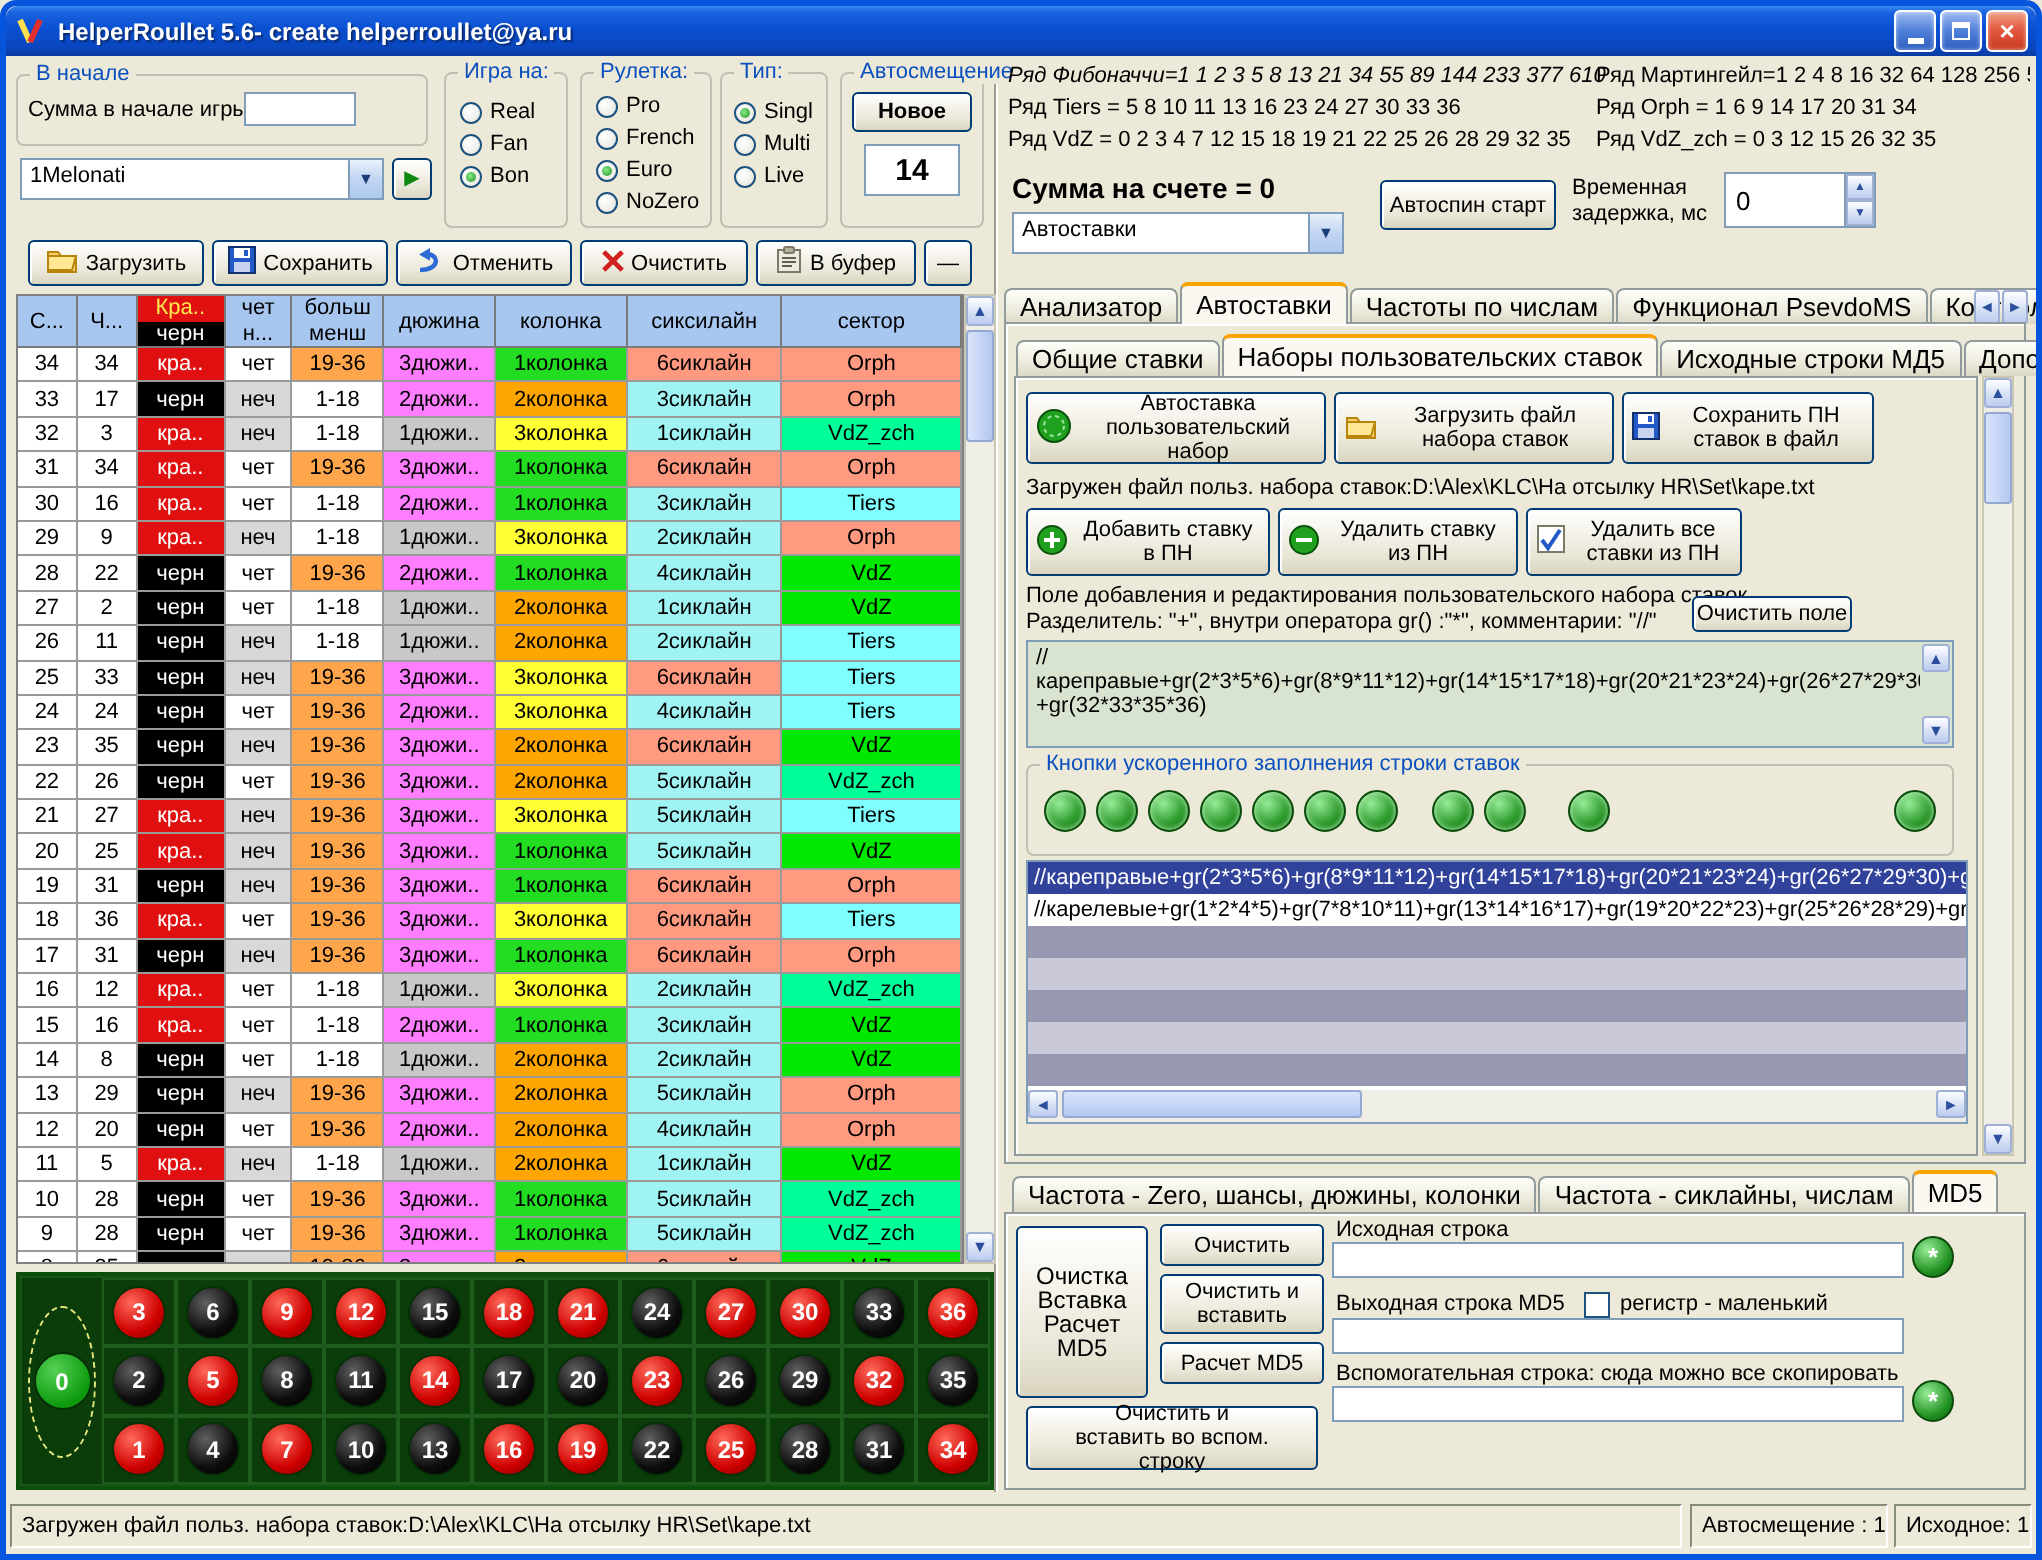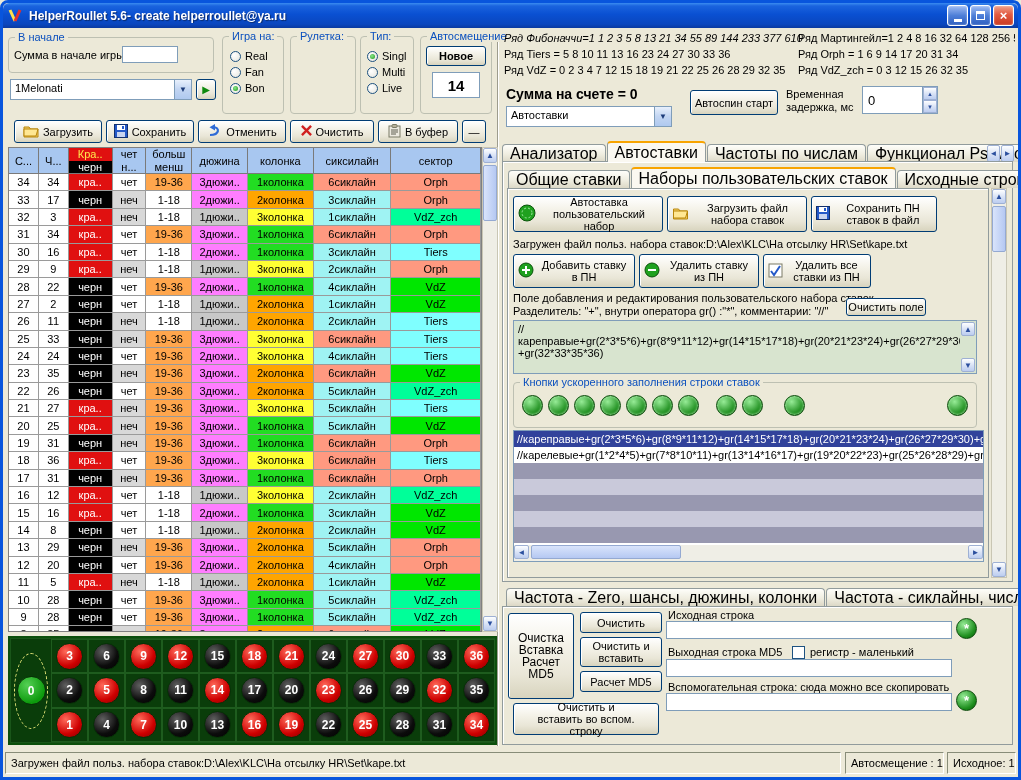--- a/index.html
+++ b/index.html
@@ -26,21 +26,21 @@
   .inp{position:absolute;background:#fff;border:1px solid #7F9DB9;font:11px "Liberation Sans",sans-serif;padding:1px 3px;}
   .combo{position:absolute;background:#fff;border:1px solid #7F9DB9;display:flex;align-items:stretch;}
   .ctext{flex:1;padding:2px 4px;overflow:hidden;white-space:nowrap;font-size:11px;}
   .carrow{width:17px;border-left:1px solid #7F9DB9;background:linear-gradient(180deg,#E8F0FC,#C2D5F2 50%,#AFC9EF);
      display:flex;align-items:center;justify-content:center;color:#1D3C7A;font-size:8px;}
   .radio-row{display:flex;align-items:center;gap:4px;height:16px;}
   .rdot{width:11px;height:11px;border-radius:50%;border:1px solid #1D5281;background:radial-gradient(circle at 35% 35%,#FFF,#E4E4DC);flex:none;}
   .rdot.on::after{content:"";display:block;width:5px;height:5px;border-radius:50%;background:radial-gradient(circle at 40% 40%,#8CE88C,#189418);margin:2px;}
   .tabrow{position:absolute;display:flex;align-items:flex-end;}
   .tab{height:18px;padding:0 7px;display:flex;align-items:center;border:1px solid #919B9C;border-bottom:none;border-radius:4px 4px 0 0;
-     background:linear-gradient(180deg,#FEFEFA,#EFEDE0 55%,#DCD8C6);margin-right:1px;font-size:16px;white-space:nowrap;}
+     background:linear-gradient(180deg,#FEFEFA,#EFEDE0 55%,#DCD8C6);margin-right:1px;font-size:13px;white-space:nowrap;}
   .tab.active{height:21px;background:#FAF8F1;border-top:2px solid #F8A400;z-index:5;}
   .panel{position:absolute;border:1px solid #919B9C;background:#ECE9D8;box-shadow:inset 1px 1px 0 #fff;}
   .sb{position:absolute;background:#EFEEE6;border:1px solid #C9C6B4;}
   .sb-btn{position:absolute;background:linear-gradient(180deg,#FDFEFF,#D7E1F5 55%,#BCCDF0);border:1px solid #9EB0D4;border-radius:2px;
      color:#2B4F9E;font-size:8px;display:flex;align-items:center;justify-content:center;}
   .sb-thumb{position:absolute;background:linear-gradient(90deg,#D9E4FB,#B5C8F2);border:1px solid #94A9D2;border-radius:2px;}
   .sb-thumb.h{background:linear-gradient(180deg,#D9E4FB,#B5C8F2);}
   .q{width:21px;height:21px;border-radius:50%;border:1px solid #0A4A0A;flex:none;
      background:radial-gradient(circle at 35% 30%,#97EC97,#1E8E1E 65%,#0A5A0A);box-shadow:inset 0 0 3px #CFFFCF;}
   .roundbtn{position:absolute;width:21px;height:21px;border-radius:50%;border:1px solid #0A4A0A;color:#fff;font-weight:bold;font-size:13px;
@@ -120,20 +120,38 @@
         <div>Fan</div>
       </div>
       <div class="radio-row">
         <div class="rdot on"></div>
         <div>Bon</div>
       </div>
     </div>
 </div>
 <div class="gb" style="left:290px;top:36px;width:66px;height:78px;">
   <span class="gt">Рулетка:</span>
+  <div id="roulette-radios" style="position:absolute;left:7px;top:8px;">
+      <div class="radio-row">
+        <div class="rdot"></div>
+        <div>Pro</div>
+      </div>
+      <div class="radio-row">
+        <div class="rdot"></div>
+        <div>French</div>
+      </div>
+      <div class="radio-row">
+        <div class="rdot on"></div>
+        <div>Euro</div>
+      </div>
+      <div class="radio-row">
+        <div class="rdot"></div>
+        <div>NoZero</div>
+      </div>
+    </div>
 </div>
 <div class="gb" style="left:360px;top:36px;width:54px;height:78px;">
   <span class="gt">Тип:</span>
   <div id="type-radios" style="position:absolute;left:6px;top:11px;">
       <div class="radio-row">
         <div class="rdot on"></div>
         <div>Singl</div>
       </div>
       <div class="radio-row">
         <div class="rdot"></div>

